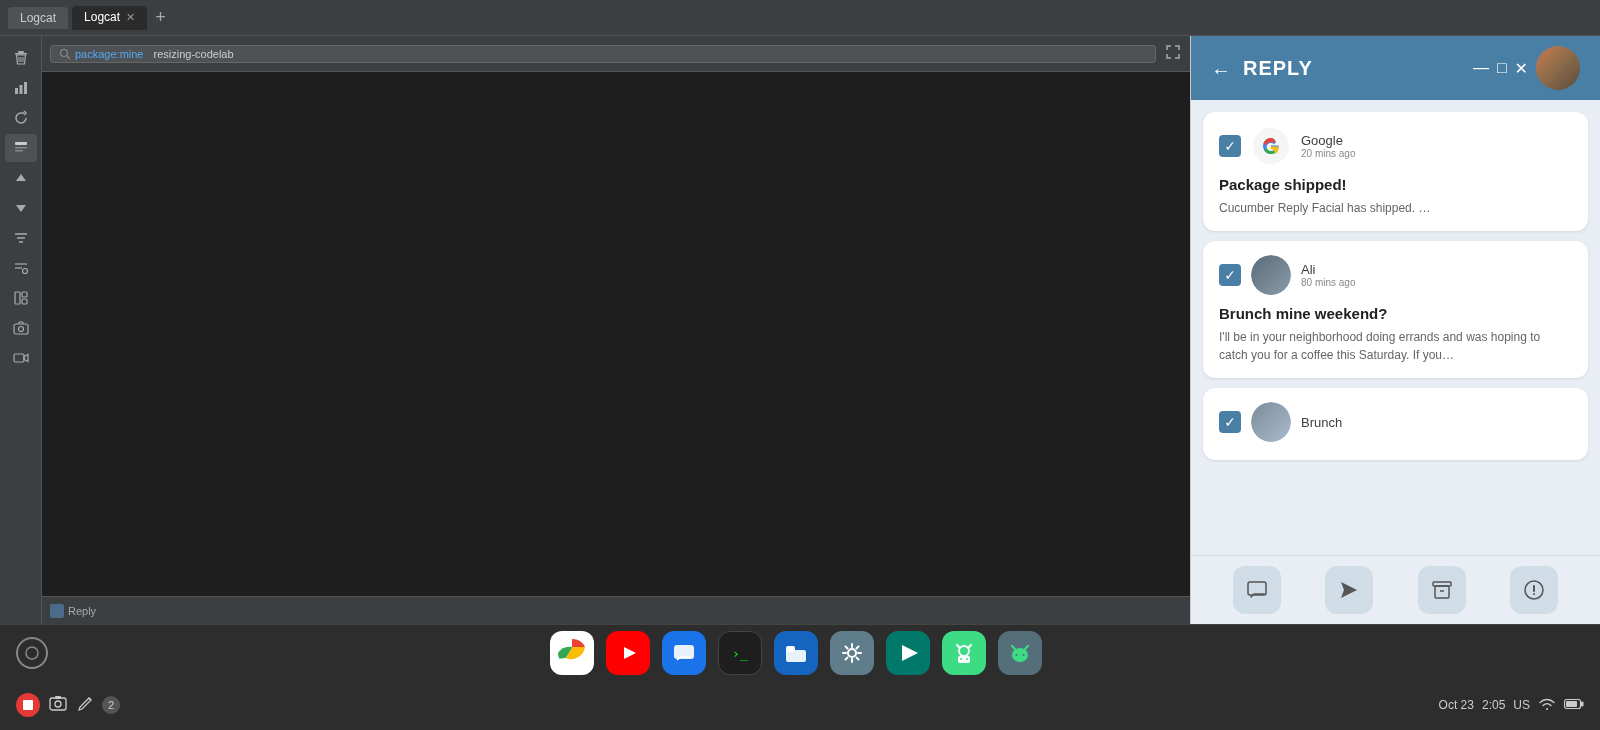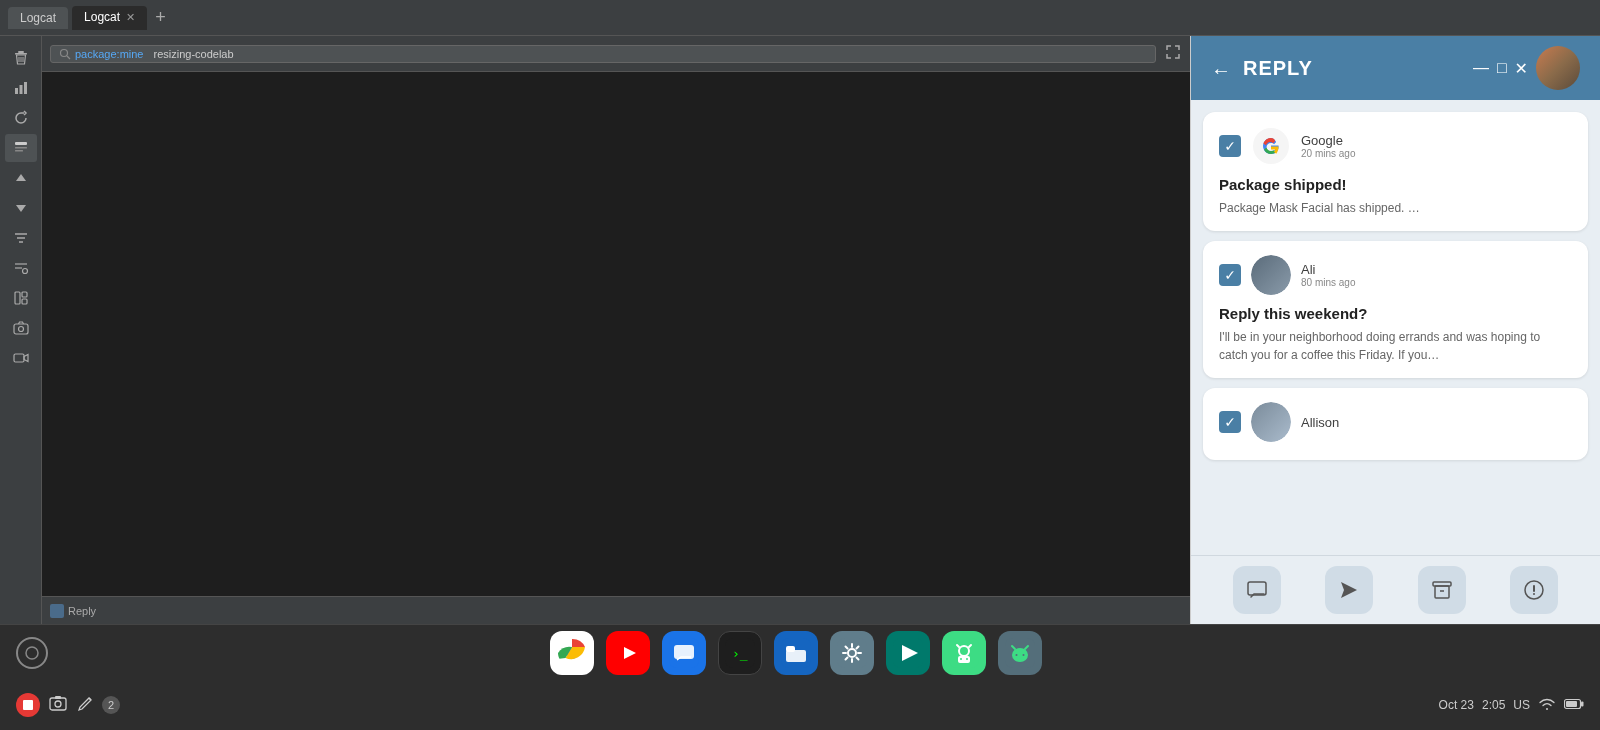--- a/index.html
+++ b/index.html
@@ -467,47 +467,47 @@
                 <path d="M25.5 18.5H18v3h4.3c-.2.9-.7 1.7-1.4 2.2l2.3 2C24.6 24 25.6 21.5 25.5 18.5z" fill="#FBBC05"></path>
               </svg>
             </div>
           </div>
           <div class="notif-sender-info">
             <div class="notif-sender-name">Google</div>
             <div class="notif-time">20 mins ago</div>
           </div>
         </div>
         <div class="notif-subject">Package shipped!</div>
-        <div class="notif-body">Package Mask Facial has shipped.
+        <div class="notif-body">Cucumber Reply Facial has shipped.
 …</div>
       </div>
 
       <div class="notif-card">
         <div class="notif-card-header">
           <div class="notif-checkbox">✓</div>
           <div class="notif-sender-avatar">
             <div class="ali-avatar" style="border-radius:50%;"></div>
           </div>
           <div class="notif-sender-info">
             <div class="notif-sender-name">Ali</div>
             <div class="notif-time">80 mins ago</div>
           </div>
         </div>
-        <div class="notif-subject">Reply this weekend?</div>
-        <div class="notif-body">I'll be in your neighborhood doing errands and was hoping to catch you for a coffee this Friday. If you…</div>
+        <div class="notif-subject">Brunch mine weekend?</div>
+        <div class="notif-body">I'll be in your neighborhood doing errands and was hoping to catch you for a coffee this Saturday. If you…</div>
       </div>
 
       <div class="notif-card" style="padding-bottom:8px;">
         <div class="notif-card-header">
           <div class="notif-checkbox">✓</div>
           <div class="notif-sender-avatar">
             <div class="allison-avatar" style="border-radius:50%;"></div>
           </div>
           <div class="notif-sender-info">
-            <div class="notif-sender-name">Allison</div>
+            <div class="notif-sender-name">Brunch</div>
           </div>
         </div>
       </div>
     </div>
 
     <div class="notif-actions">
       <div class="action-btn">
         <svg width="22" height="22" viewBox="0 0 22 22" fill="none">
             <rect x="2" y="3" width="18" height="13" rx="2" stroke="#555" stroke-width="1.5"></rect>
             <path d="M5 18l3-3h10" stroke="#555" stroke-width="1.5" stroke-linecap="round"></path>

